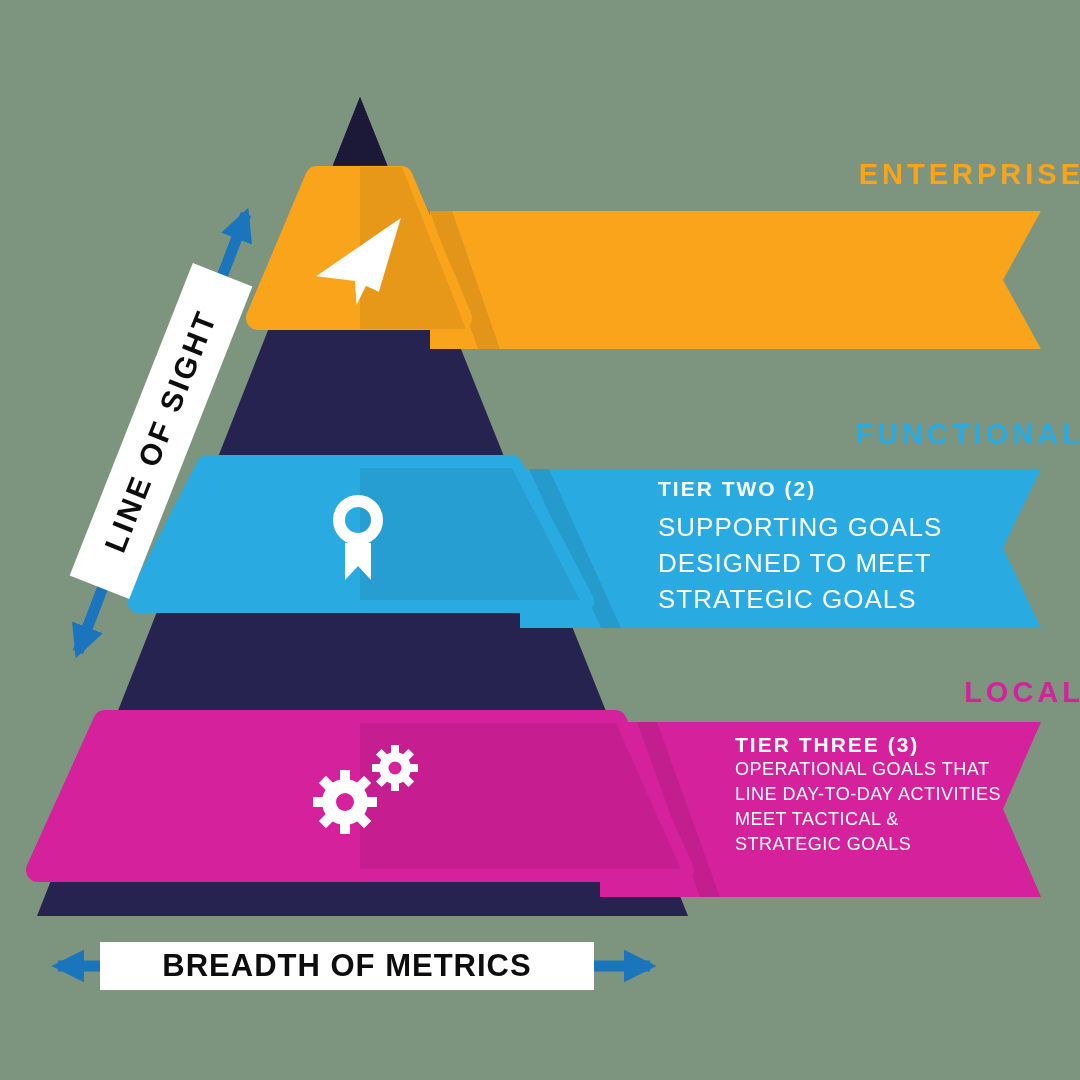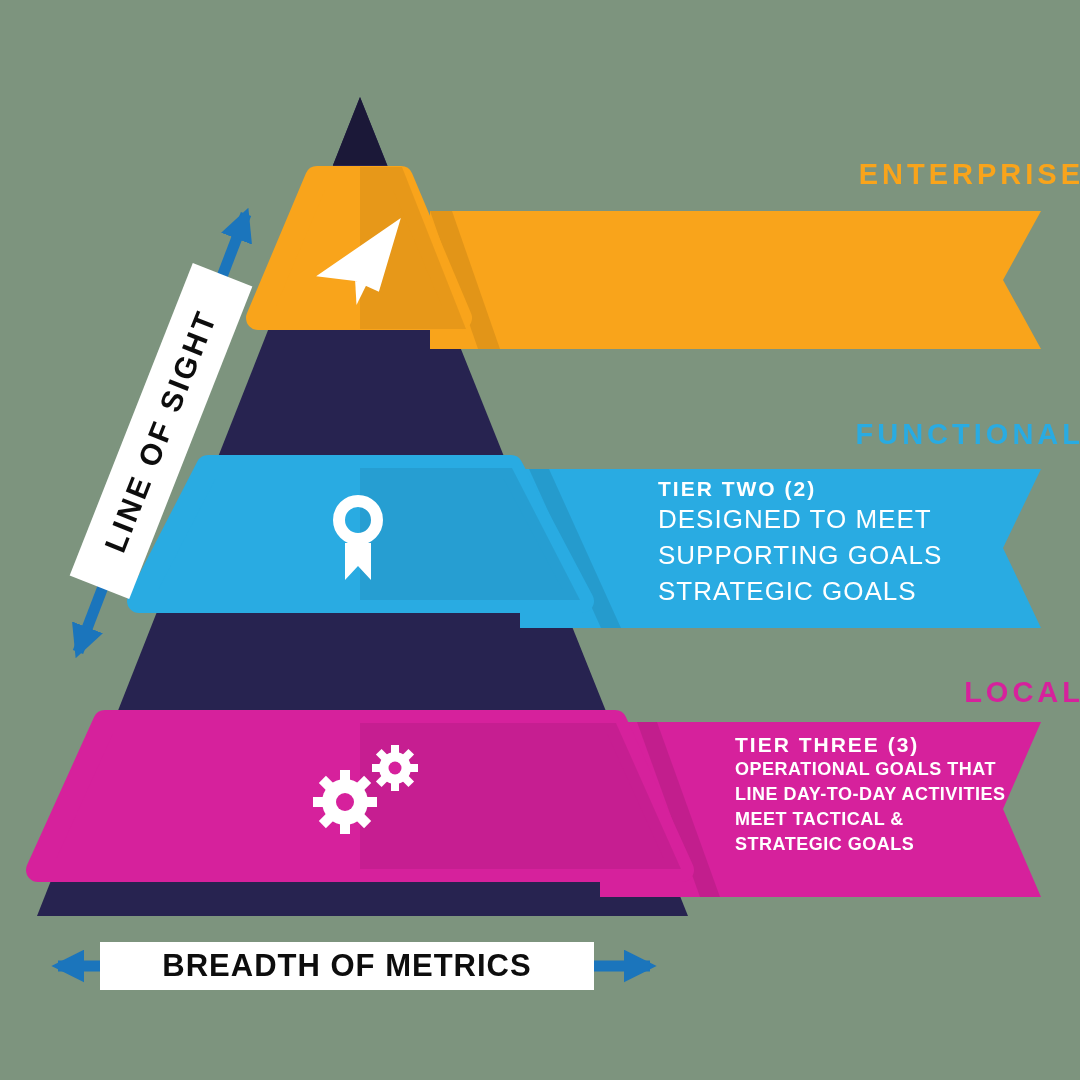--- a/index.html
+++ b/index.html
@@ -45,25 +45,25 @@
   .cat-enterprise{top:158px;color:var(--c-orange);}
   .cat-functional{top:418px;color:var(--c-blue);}
   .cat-local{top:676px;color:var(--c-magenta);}
 
   .banner-text{position:absolute;color:var(--c-white);}
   .banner-text .t-title{font-weight:800;letter-spacing:2px;font-size:21px;white-space:nowrap;}
   .bt-1{left:515px;top:228px;}
   .bt-1 .t-title{margin-bottom:12px;}
   .bt-1 .t-line{font-size:27px;font-weight:500;letter-spacing:1px;white-space:nowrap;}
   .bt-2{left:658px;top:477px;}
-  .bt-2 .t-title{}
+  .bt-2 .t-title{margin-bottom:8px;}
   .bt-2 .t-line{font-size:26px;font-weight:500;letter-spacing:1px;line-height:36px;white-space:nowrap;}
   .bt-3{left:735px;top:733px;}
   .bt-3 .t-title{}
-  .bt-3 .t-line{font-size:18px;font-weight:700;letter-spacing:0.5px;line-height:25px;white-space:nowrap;}
+  .bt-3 .t-line{font-size:18px;font-weight:400;letter-spacing:0.5px;line-height:25px;white-space:nowrap;}
 
   .los-box{
     position:absolute;left:161px;top:431px;width:336px;height:64px;
     background:var(--c-white);
     transform:translate(-50%,-50%) rotate(-68.5deg);
     display:flex;align-items:center;justify-content:center;
     color:var(--c-text_dark);font-weight:800;font-size:30px;letter-spacing:3px;white-space:nowrap;
   }
   .bom-box{
     position:absolute;left:100px;top:942px;width:494px;height:48px;
@@ -147,22 +147,22 @@
     </g>
   </svg>
 
   <div class="cat-label cat-enterprise">ENTERPRISE</div>
   <div class="cat-label cat-functional">FUNCTIONAL</div>
   <div class="cat-label cat-local">LOCAL</div>
 
 
   <div class="banner-text bt-2">
     <div class="t-title">TIER TWO (2)</div>
+    <div class="t-line">SUPPORTING GOALS</div>
     <div class="t-line">DESIGNED TO MEET</div>
-    <div class="t-line">SUPPORTING GOALS</div>
     <div class="t-line">STRATEGIC GOALS</div>
   </div>
 
   <div class="banner-text bt-3">
     <div class="t-title">TIER THREE (3)</div>
     <div class="t-line">OPERATIONAL GOALS THAT</div>
     <div class="t-line">LINE DAY-TO-DAY ACTIVITIES</div>
     <div class="t-line">MEET TACTICAL &amp;</div>
     <div class="t-line">STRATEGIC GOALS</div>
   </div>

